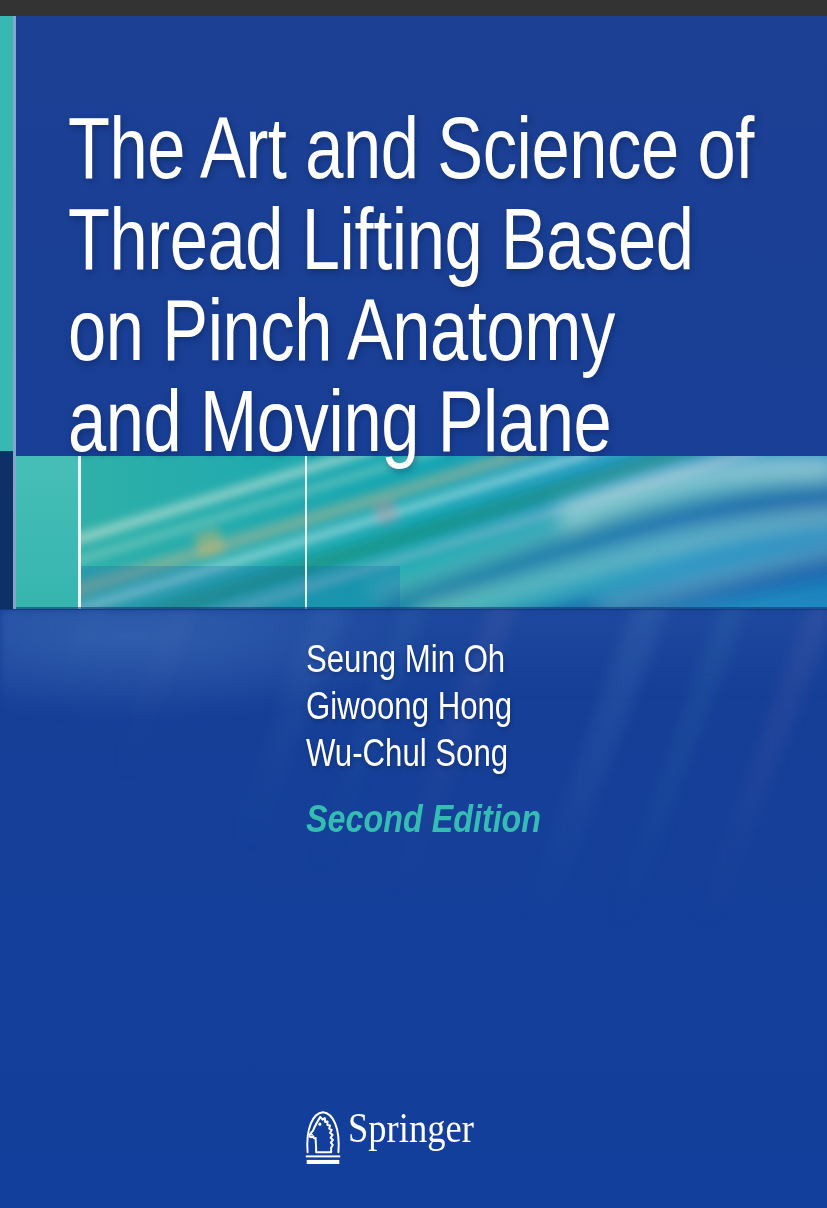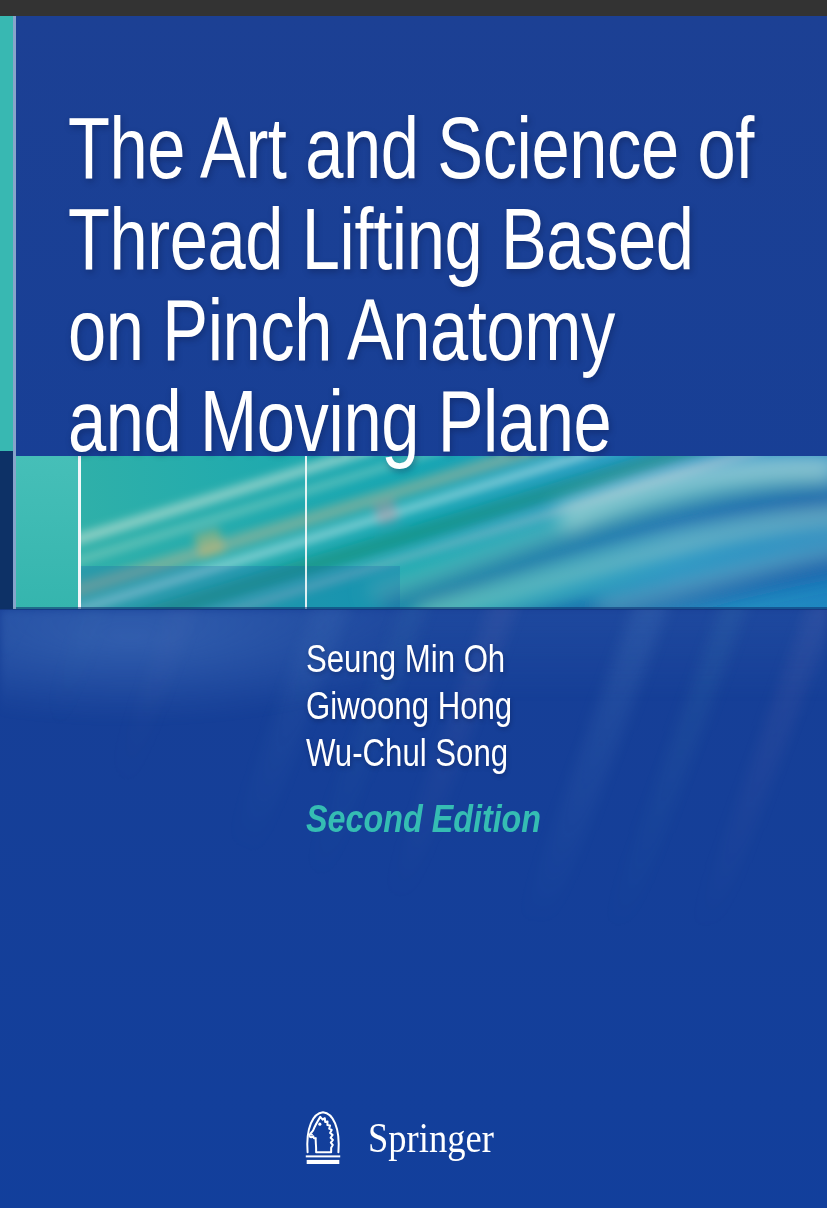--- a/index.html
+++ b/index.html
@@ -101,21 +101,21 @@
     position:absolute;left:306px;top:783px;
     color:#35bdb3;font-size:38px;line-height:40px;
     font-style:italic;font-weight:bold;
     transform:scaleX(0.85);transform-origin:left top;
     z-index:10;white-space:nowrap;
   }
 
   
   .publisher{
     position:absolute;left:302px;top:1090px;height:58px;
-    display:flex;align-items:flex-end;gap:24px;
+    display:flex;align-items:flex-start;gap:4px;
     z-index:10;color:#fff;
   }
   .publisher .wordmark{
     font-family:"Liberation Serif",serif;
     font-size:43px;line-height:1;
     transform:scaleX(0.85);transform-origin:left bottom;
     margin-bottom:5px;
     white-space:nowrap;
   }
 </style>

